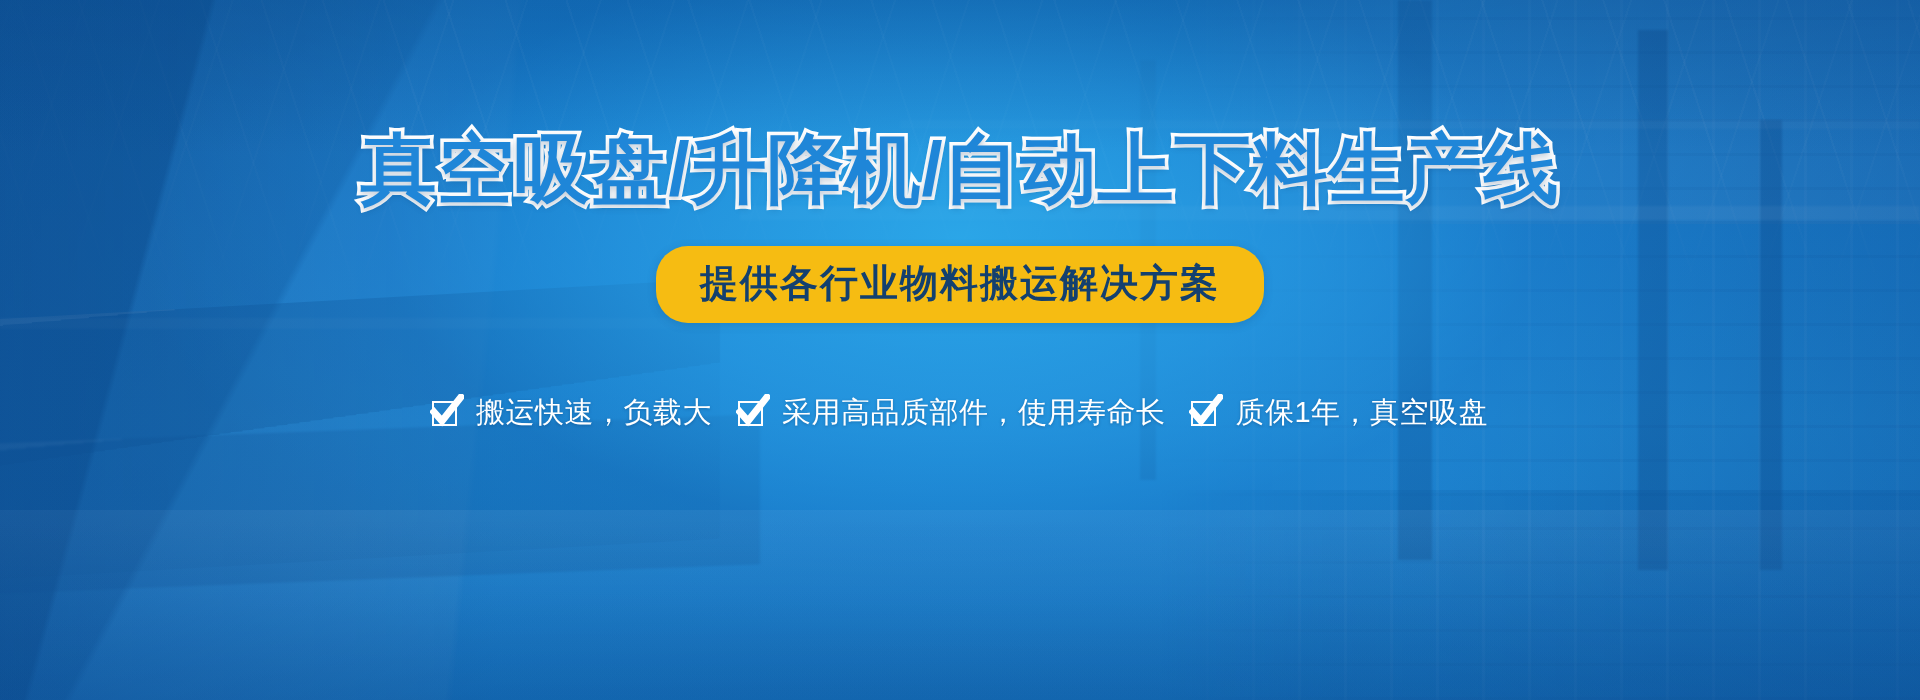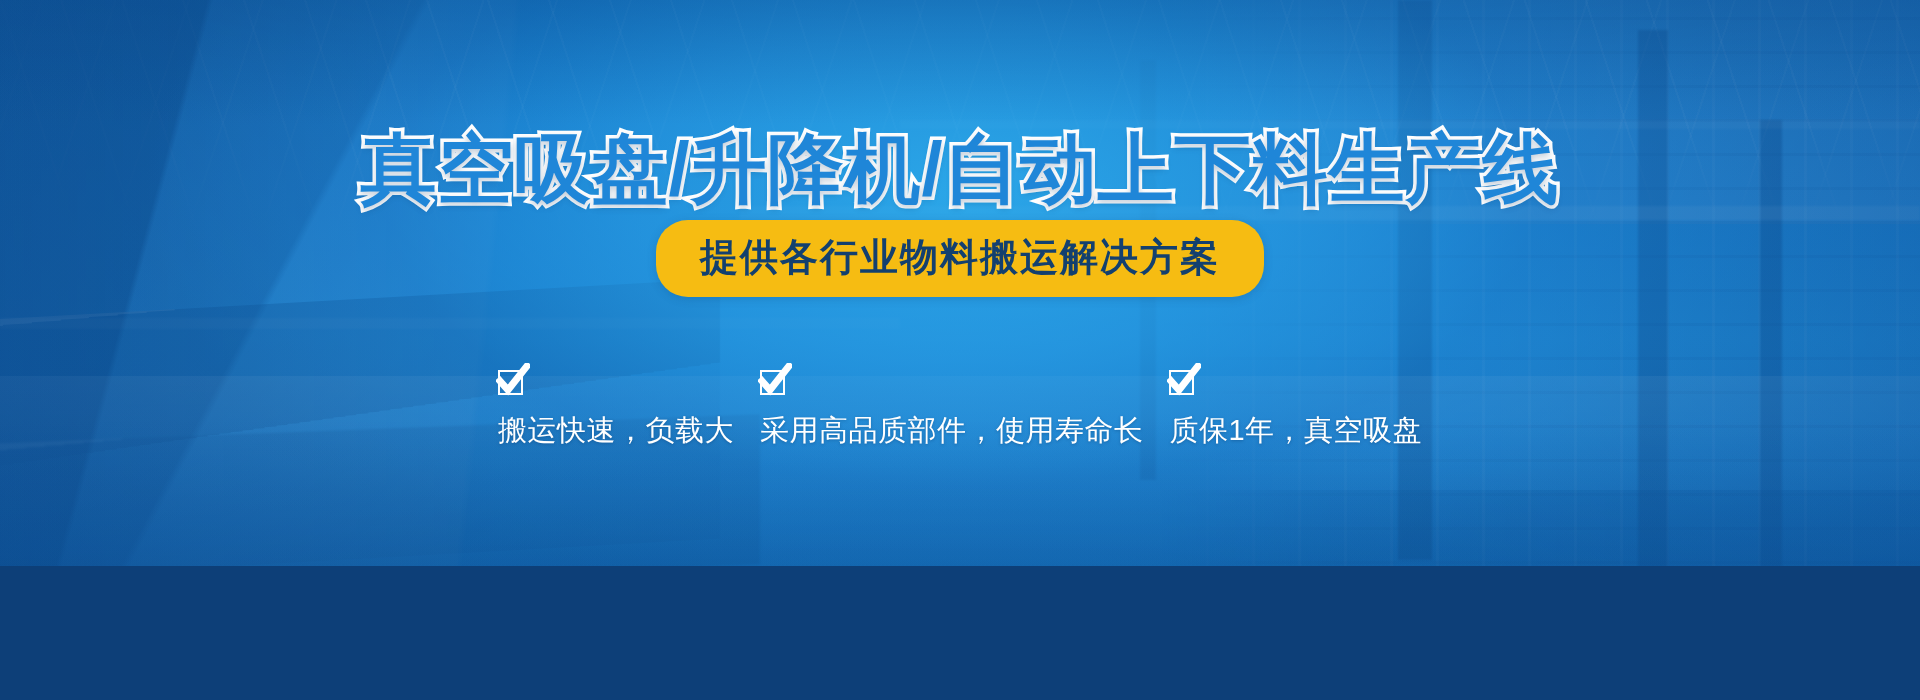--- a/index.html
+++ b/index.html
@@ -4,21 +4,21 @@
 <title>Banner</title>
 <style>
   html, body {
     margin: 0;
     padding: 0;
     background: #0d3f78;
   }
   #banner {
     position: relative;
     width: 1920px;
-    height: 566px;
+    height: 700px;
     overflow: hidden;
     font-family: "Liberation Sans", "DejaVu Sans", sans-serif;
     background: #1b7ed0;
   }
 
   
   .bg-layer { position: absolute; inset: 0; }
 
   
   .bg-base {
@@ -125,44 +125,43 @@
     font-weight: 700;
     letter-spacing: 1px;
     color: #1f86d8;
     -webkit-text-stroke: 7px #ffffff;
     paint-order: stroke fill;
     white-space: nowrap;
     text-shadow: 0 3px 6px rgba(8,52,100,0.25);
   }
 
   .badge {
-    margin-top: 10px;
+    margin-top: 36px;
     background: #f6bc12;
     color: #13406f;
     font-size: 38px;
     font-weight: 700;
     letter-spacing: 2px;
     padding: 12px 44px 14px 44px;
     border-radius: 32px;
     white-space: nowrap;
     box-shadow: 0 2px 10px rgba(8,52,100,0.18);
   }
 
   .features {
     margin-top: 70px;
     display: flex;
     align-items: center;
     gap: 26px;
     white-space: nowrap;
   }
   .feature {
     display: flex;
-    align-items: flex-start;
+    align-items: center;
     gap: 14px;
-    flex-direction: column;
   }
   .check-icon {
     position: relative;
     width: 30px;
     height: 30px;
     flex: 0 0 auto;
   }
   .check-icon .box {
     position: absolute;
     left: 0; top: 3px;

